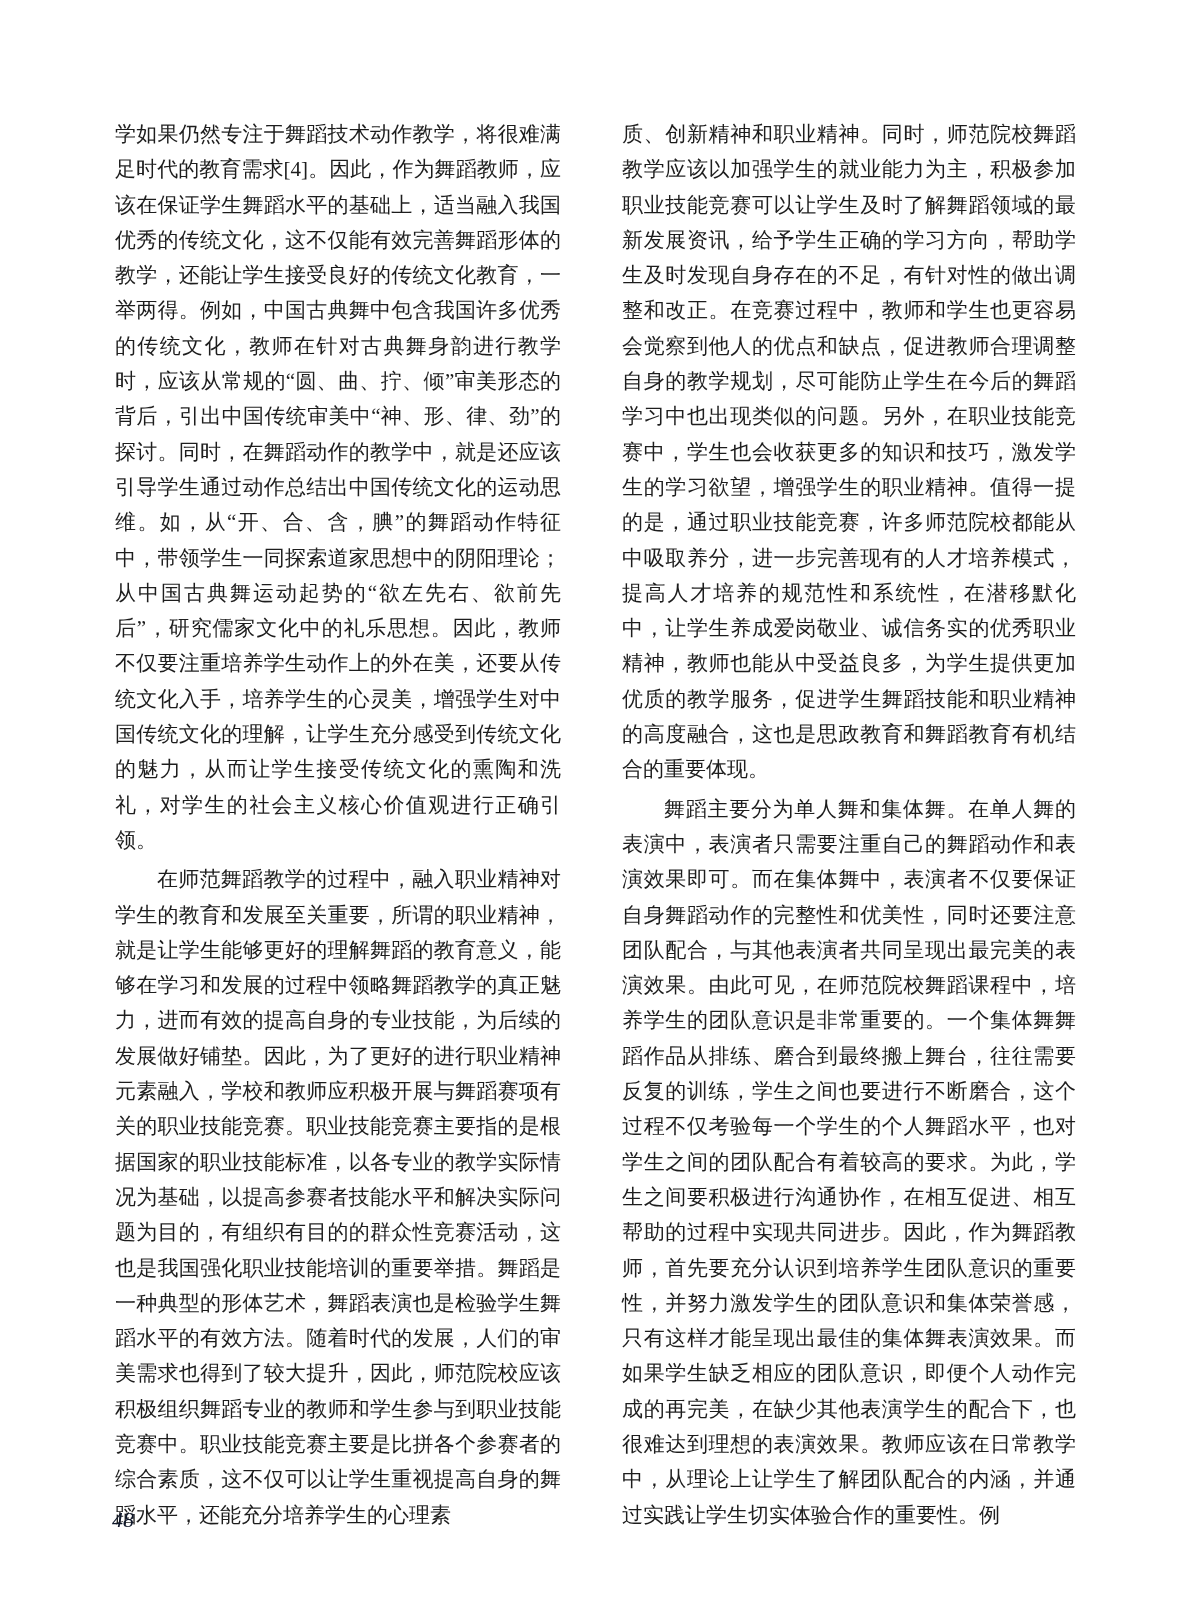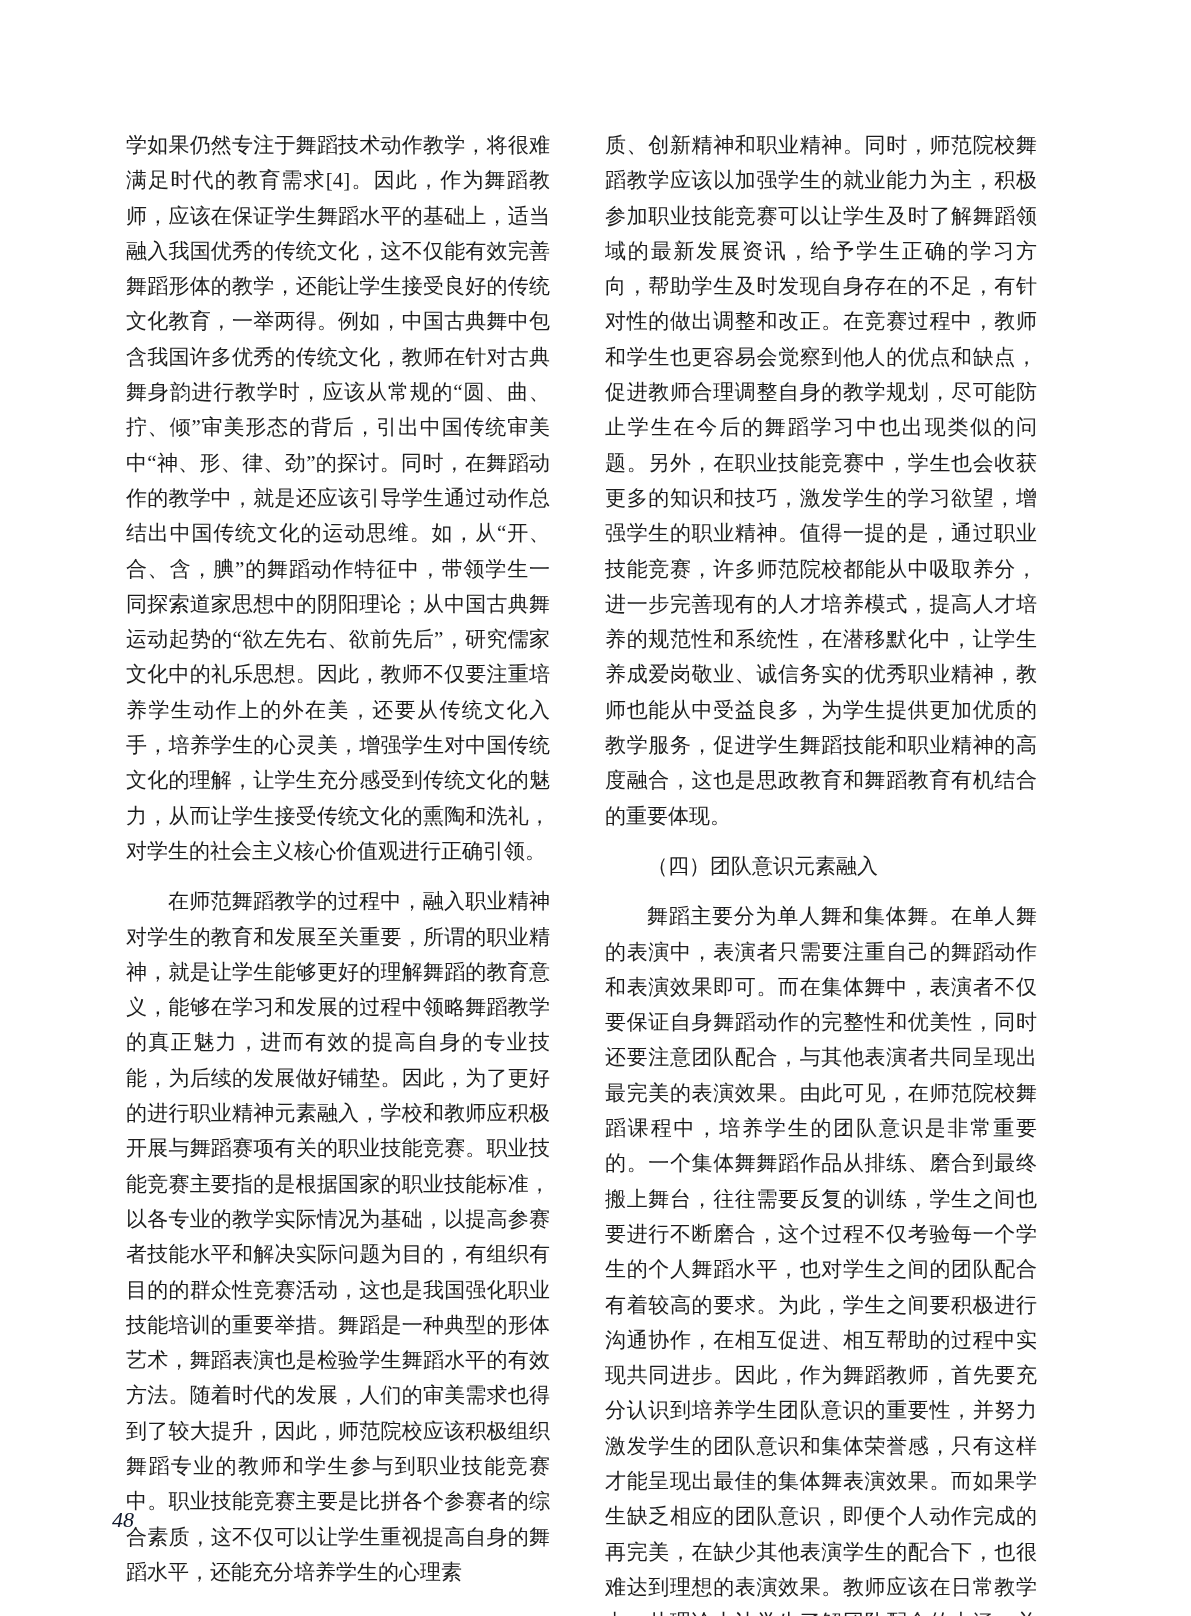--- a/index.html
+++ b/index.html
@@ -27,25 +27,25 @@
     line-height: 35.3px;
     text-align: justify;
     text-justify: inter-character;
     word-break: break-all;
   }
   .col-left {
     left: 111px;
     width: 454px;
   }
   .col-right {
-    left: 590px;
+    left: 618px;
     width: 462px;
   }
   .col p {
-    margin: 15px;
+    margin: 4px;
     padding: 0;
     text-align-last: left;
   }
   .block-continuation {
     text-indent: 0;
   }
   .block-heading,
   .block-paragraph {
     text-indent: 2em;
   }
@@ -64,19 +64,18 @@
 
 <div class="page">
 
   <div class="col col-left">
     <p class="block-continuation">学如果仍然专注于舞蹈技术动作教学，将很难满足时代的教育需求[4]。因此，作为舞蹈教师，应该在保证学生舞蹈水平的基础上，适当融入我国优秀的传统文化，这不仅能有效完善舞蹈形体的教学，还能让学生接受良好的传统文化教育，一举两得。例如，中国古典舞中包含我国许多优秀的传统文化，教师在针对古典舞身韵进行教学时，应该从常规的“圆、曲、拧、倾”审美形态的背后，引出中国传统审美中“神、形、律、劲”的探讨。同时，在舞蹈动作的教学中，就是还应该引导学生通过动作总结出中国传统文化的运动思维。如，从“开、合、含，腆”的舞蹈动作特征中，带领学生一同探索道家思想中的阴阳理论；从中国古典舞运动起势的“欲左先右、欲前先后”，研究儒家文化中的礼乐思想。因此，教师不仅要注重培养学生动作上的外在美，还要从传统文化入手，培养学生的心灵美，增强学生对中国传统文化的理解，让学生充分感受到传统文化的魅力，从而让学生接受传统文化的熏陶和洗礼，对学生的社会主义核心价值观进行正确引领。</p>
     <p class="block-paragraph">在师范舞蹈教学的过程中，融入职业精神对学生的教育和发展至关重要，所谓的职业精神，就是让学生能够更好的理解舞蹈的教育意义，能够在学习和发展的过程中领略舞蹈教学的真正魅力，进而有效的提高自身的专业技能，为后续的发展做好铺垫。因此，为了更好的进行职业精神元素融入，学校和教师应积极开展与舞蹈赛项有关的职业技能竞赛。职业技能竞赛主要指的是根据国家的职业技能标准，以各专业的教学实际情况为基础，以提高参赛者技能水平和解决实际问题为目的，有组织有目的的群众性竞赛活动，这也是我国强化职业技能培训的重要举措。舞蹈是一种典型的形体艺术，舞蹈表演也是检验学生舞蹈水平的有效方法。随着时代的发展，人们的审美需求也得到了较大提升，因此，师范院校应该积极组织舞蹈专业的教师和学生参与到职业技能竞赛中。职业技能竞赛主要是比拼各个参赛者的综合素质，这不仅可以让学生重视提高自身的舞蹈水平，还能充分培养学生的心理素</p>
   </div>
 
   <div class="col col-right">
     <p class="block-continuation">质、创新精神和职业精神。同时，师范院校舞蹈教学应该以加强学生的就业能力为主，积极参加职业技能竞赛可以让学生及时了解舞蹈领域的最新发展资讯，给予学生正确的学习方向，帮助学生及时发现自身存在的不足，有针对性的做出调整和改正。在竞赛过程中，教师和学生也更容易会觉察到他人的优点和缺点，促进教师合理调整自身的教学规划，尽可能防止学生在今后的舞蹈学习中也出现类似的问题。另外，在职业技能竞赛中，学生也会收获更多的知识和技巧，激发学生的学习欲望，增强学生的职业精神。值得一提的是，通过职业技能竞赛，许多师范院校都能从中吸取养分，进一步完善现有的人才培养模式，提高人才培养的规范性和系统性，在潜移默化中，让学生养成爱岗敬业、诚信务实的优秀职业精神，教师也能从中受益良多，为学生提供更加优质的教学服务，促进学生舞蹈技能和职业精神的高度融合，这也是思政教育和舞蹈教育有机结合的重要体现。</p>
-    <p class="block-heading">（四）团队意识元素融入</p>
     <p class="block-paragraph">舞蹈主要分为单人舞和集体舞。在单人舞的表演中，表演者只需要注重自己的舞蹈动作和表演效果即可。而在集体舞中，表演者不仅要保证自身舞蹈动作的完整性和优美性，同时还要注意团队配合，与其他表演者共同呈现出最完美的表演效果。由此可见，在师范院校舞蹈课程中，培养学生的团队意识是非常重要的。一个集体舞舞蹈作品从排练、磨合到最终搬上舞台，往往需要反复的训练，学生之间也要进行不断磨合，这个过程不仅考验每一个学生的个人舞蹈水平，也对学生之间的团队配合有着较高的要求。为此，学生之间要积极进行沟通协作，在相互促进、相互帮助的过程中实现共同进步。因此，作为舞蹈教师，首先要充分认识到培养学生团队意识的重要性，并努力激发学生的团队意识和集体荣誉感，只有这样才能呈现出最佳的集体舞表演效果。而如果学生缺乏相应的团队意识，即便个人动作完成的再完美，在缺少其他表演学生的配合下，也很难达到理想的表演效果。教师应该在日常教学中，从理论上让学生了解团队配合的内涵，并通过实践让学生切实体验合作的重要性。例</p>
   </div>
 
   <div class="page-number">48</div>
 
 </div>
 
 </body></html>

